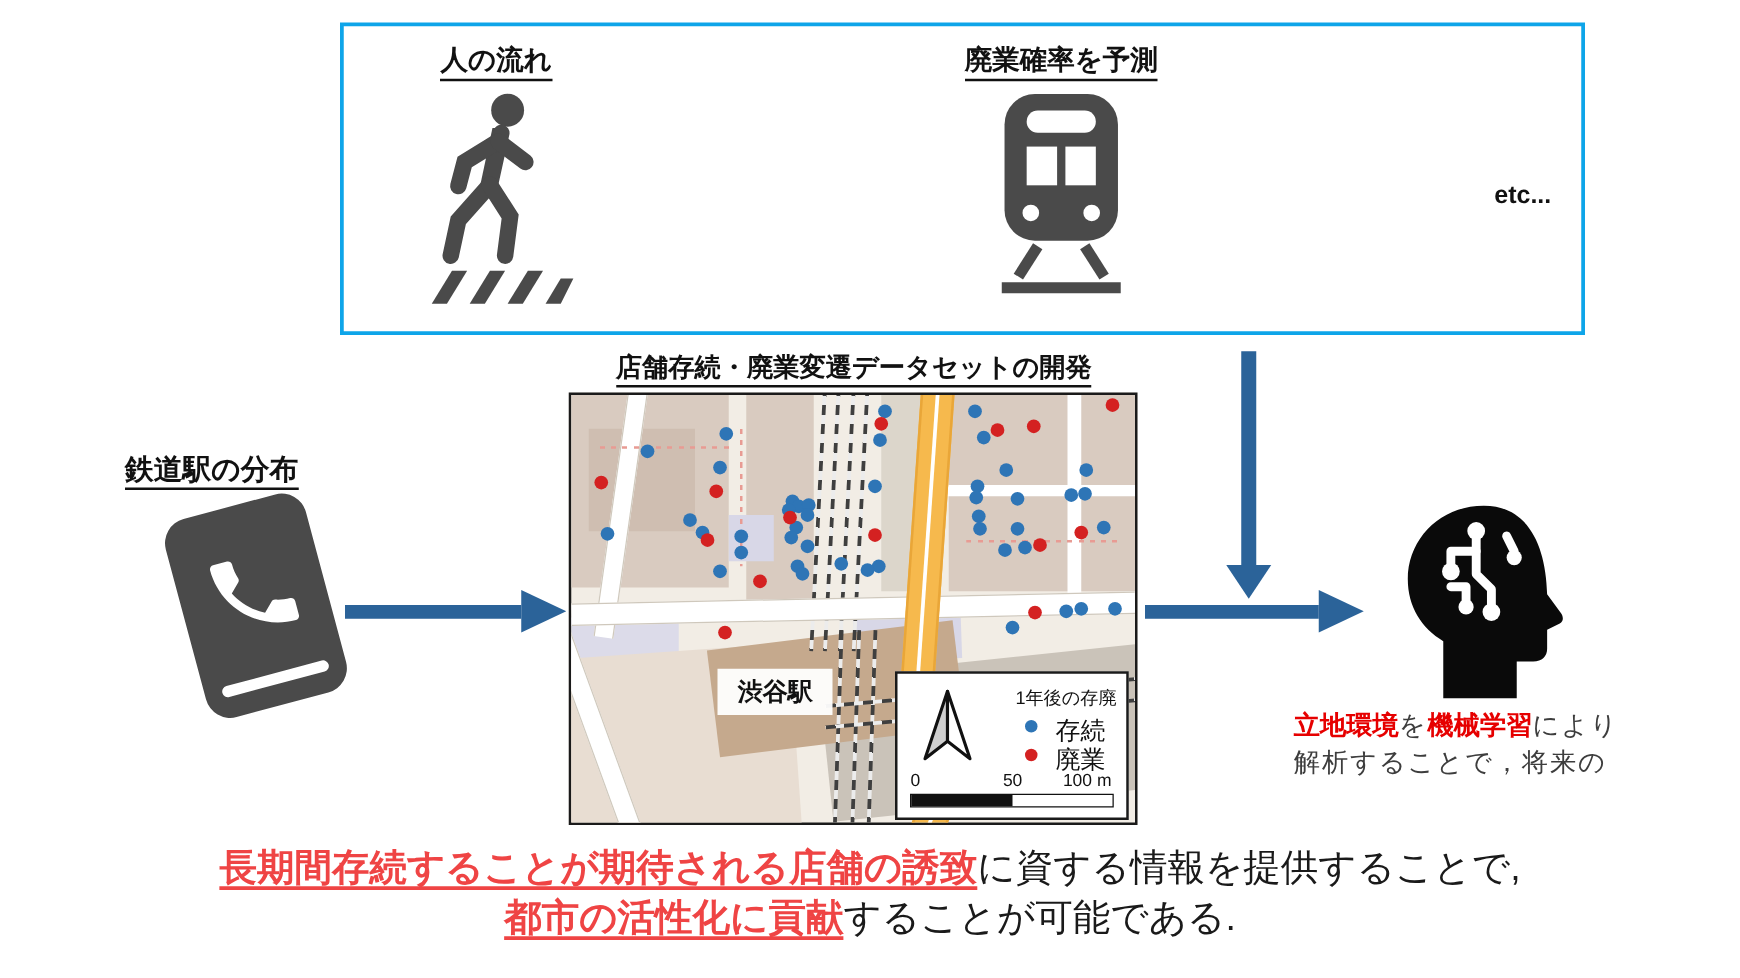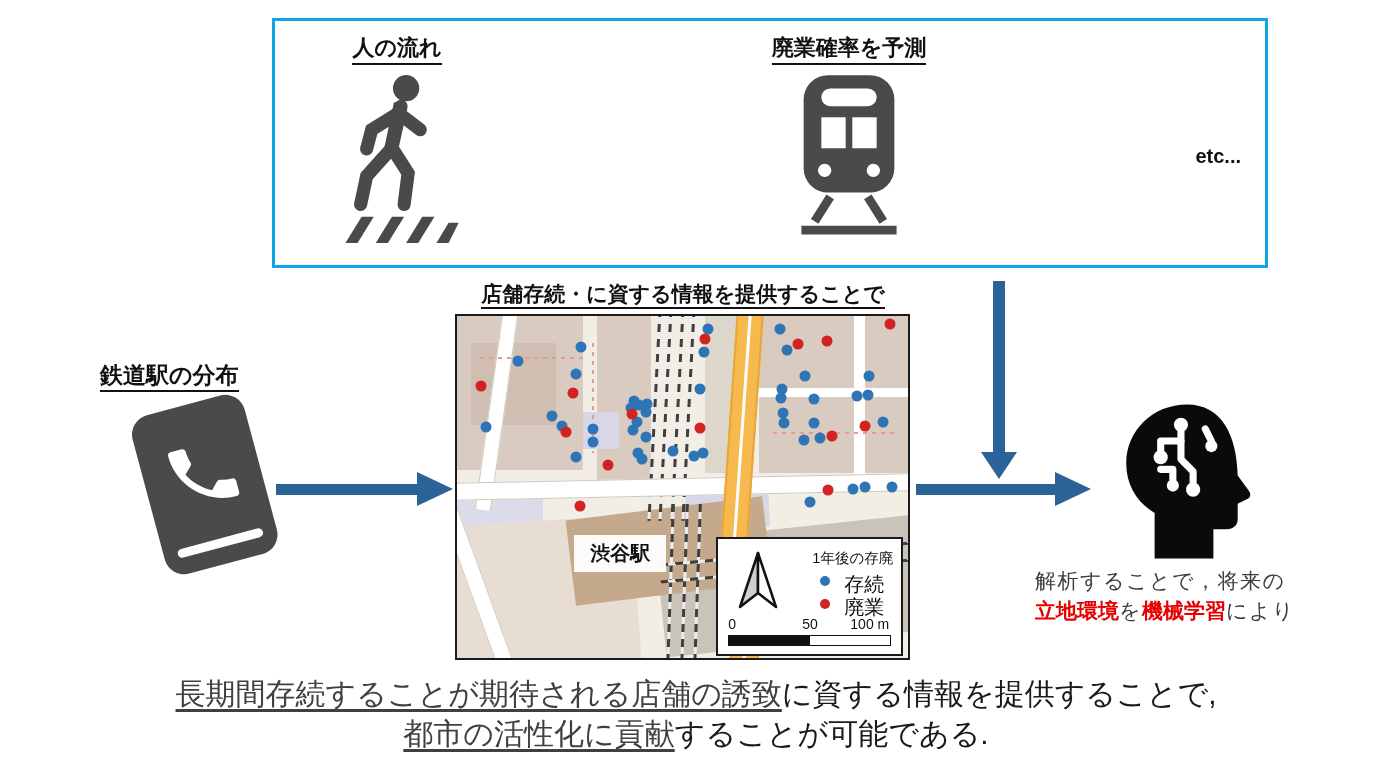--- a/index.html
+++ b/index.html
@@ -57,21 +57,21 @@
   .scale-bar:after{content:"";position:absolute;left:0;top:0;bottom:0;width:50%;background:#111;}
 
   
   .caption{position:absolute;left:1035px;top:566px;width:352px;font-size:21px;line-height:1.45;
            color:#3d3d3d;letter-spacing:1.5px;}
   .caption .em{color:#e60000;font-weight:700;letter-spacing:0;}
 
   
   .concl{position:absolute;left:0;width:100%;text-align:center;font-size:30px;color:#1a1a1a;
          white-space:nowrap;}
-  .concl .em{color:#404040;font-weight:400;text-decoration:underline;
+  .concl .em{color:#ef4444;font-weight:700;text-decoration:underline;
              text-decoration-thickness:2.5px;text-underline-offset:5px;}
 </style>
 </head>
 <body>
 
 <div class="stage">
 
   <div class="data-box">
 
     <div class="src-col" style="left:6px;">
@@ -143,21 +143,21 @@
     <svg width="180" height="196" viewBox="0 0 180 196">
       <g transform="rotate(-15 90 98)">
         <rect x="38" y="12" width="116" height="164" rx="20" fill="#4a4a4a"></rect>
         <rect x="52" y="150" width="88" height="9" rx="4.5" fill="#fff"></rect>
         <path transform="translate(58,44) scale(3.3)" fill="#fff" d="M6.62 10.79c1.44 2.83 3.76 5.14 6.59 6.59l2.2-2.21c.27-.27.67-.36 1.02-.24 1.12.37 2.33.57 3.57.57.55 0 1 .45 1 1V20c0 .55-.45 1-1 1-9.39 0-17-7.61-17-17 0-.55.45-1 1-1h3.5c.55 0 1 .45 1 1 0 1.25.2 2.45.57 3.57.11.35.03.74-.25 1.02l-2.2 2.2z"></path>
       </g>
     </svg>
   </div>
 
   <div class="map-title">
-    <span>店舗存続・に資する情報を提供することで</span>
+    <span>店舗存続・廃業変遷データセットの開発</span>
   </div>
 
   <div class="map">
 
     <div class="blk" style="left:0;top:0;width:28%;height:45%;"></div>
     <div style="left:3%;top:8%;width:19%;height:24%;background:#cfbeb1;"></div>
     <div class="blk" style="left:31%;top:0;width:12%;height:48%;"></div>
     <div style="left:28%;top:28%;width:8%;height:11%;background:#d8d7e7;"></div>
     <div style="left:55%;top:0;width:7%;height:46%;background:#dcd6cb;"></div>
     <div class="blk" style="left:67%;top:0;width:33%;height:46%;"></div>
@@ -283,22 +283,22 @@
         <circle cx="72" cy="28" r="7"></circle>
         <circle cx="52" cy="60" r="7"></circle>
         <circle cx="84" cy="92" r="7"></circle>
         <circle cx="64" cy="88" r="6"></circle>
         <circle cx="102" cy="49" r="6"></circle>
       </g>
     </svg>
   </div>
 
   <div class="caption">
+    <div><span class="em">立地環境</span><span>を</span><span class="em">機械学習</span><span>により</span></div>
     <div><span>解析することで，将来の</span></div>
-    <div><span class="em">立地環境</span><span>を</span><span class="em">機械学習</span><span>により</span></div>
   </div>
 
   <div class="concl" style="top:674px;">
     <span class="em">長期間存続することが期待される店舗の誘致</span><span>に資する情報を提供することで,</span>
   </div>
   <div class="concl" style="top:714px;">
     <span class="em">都市の活性化に貢献</span><span>することが可能である.</span>
   </div>
 
 </div>

